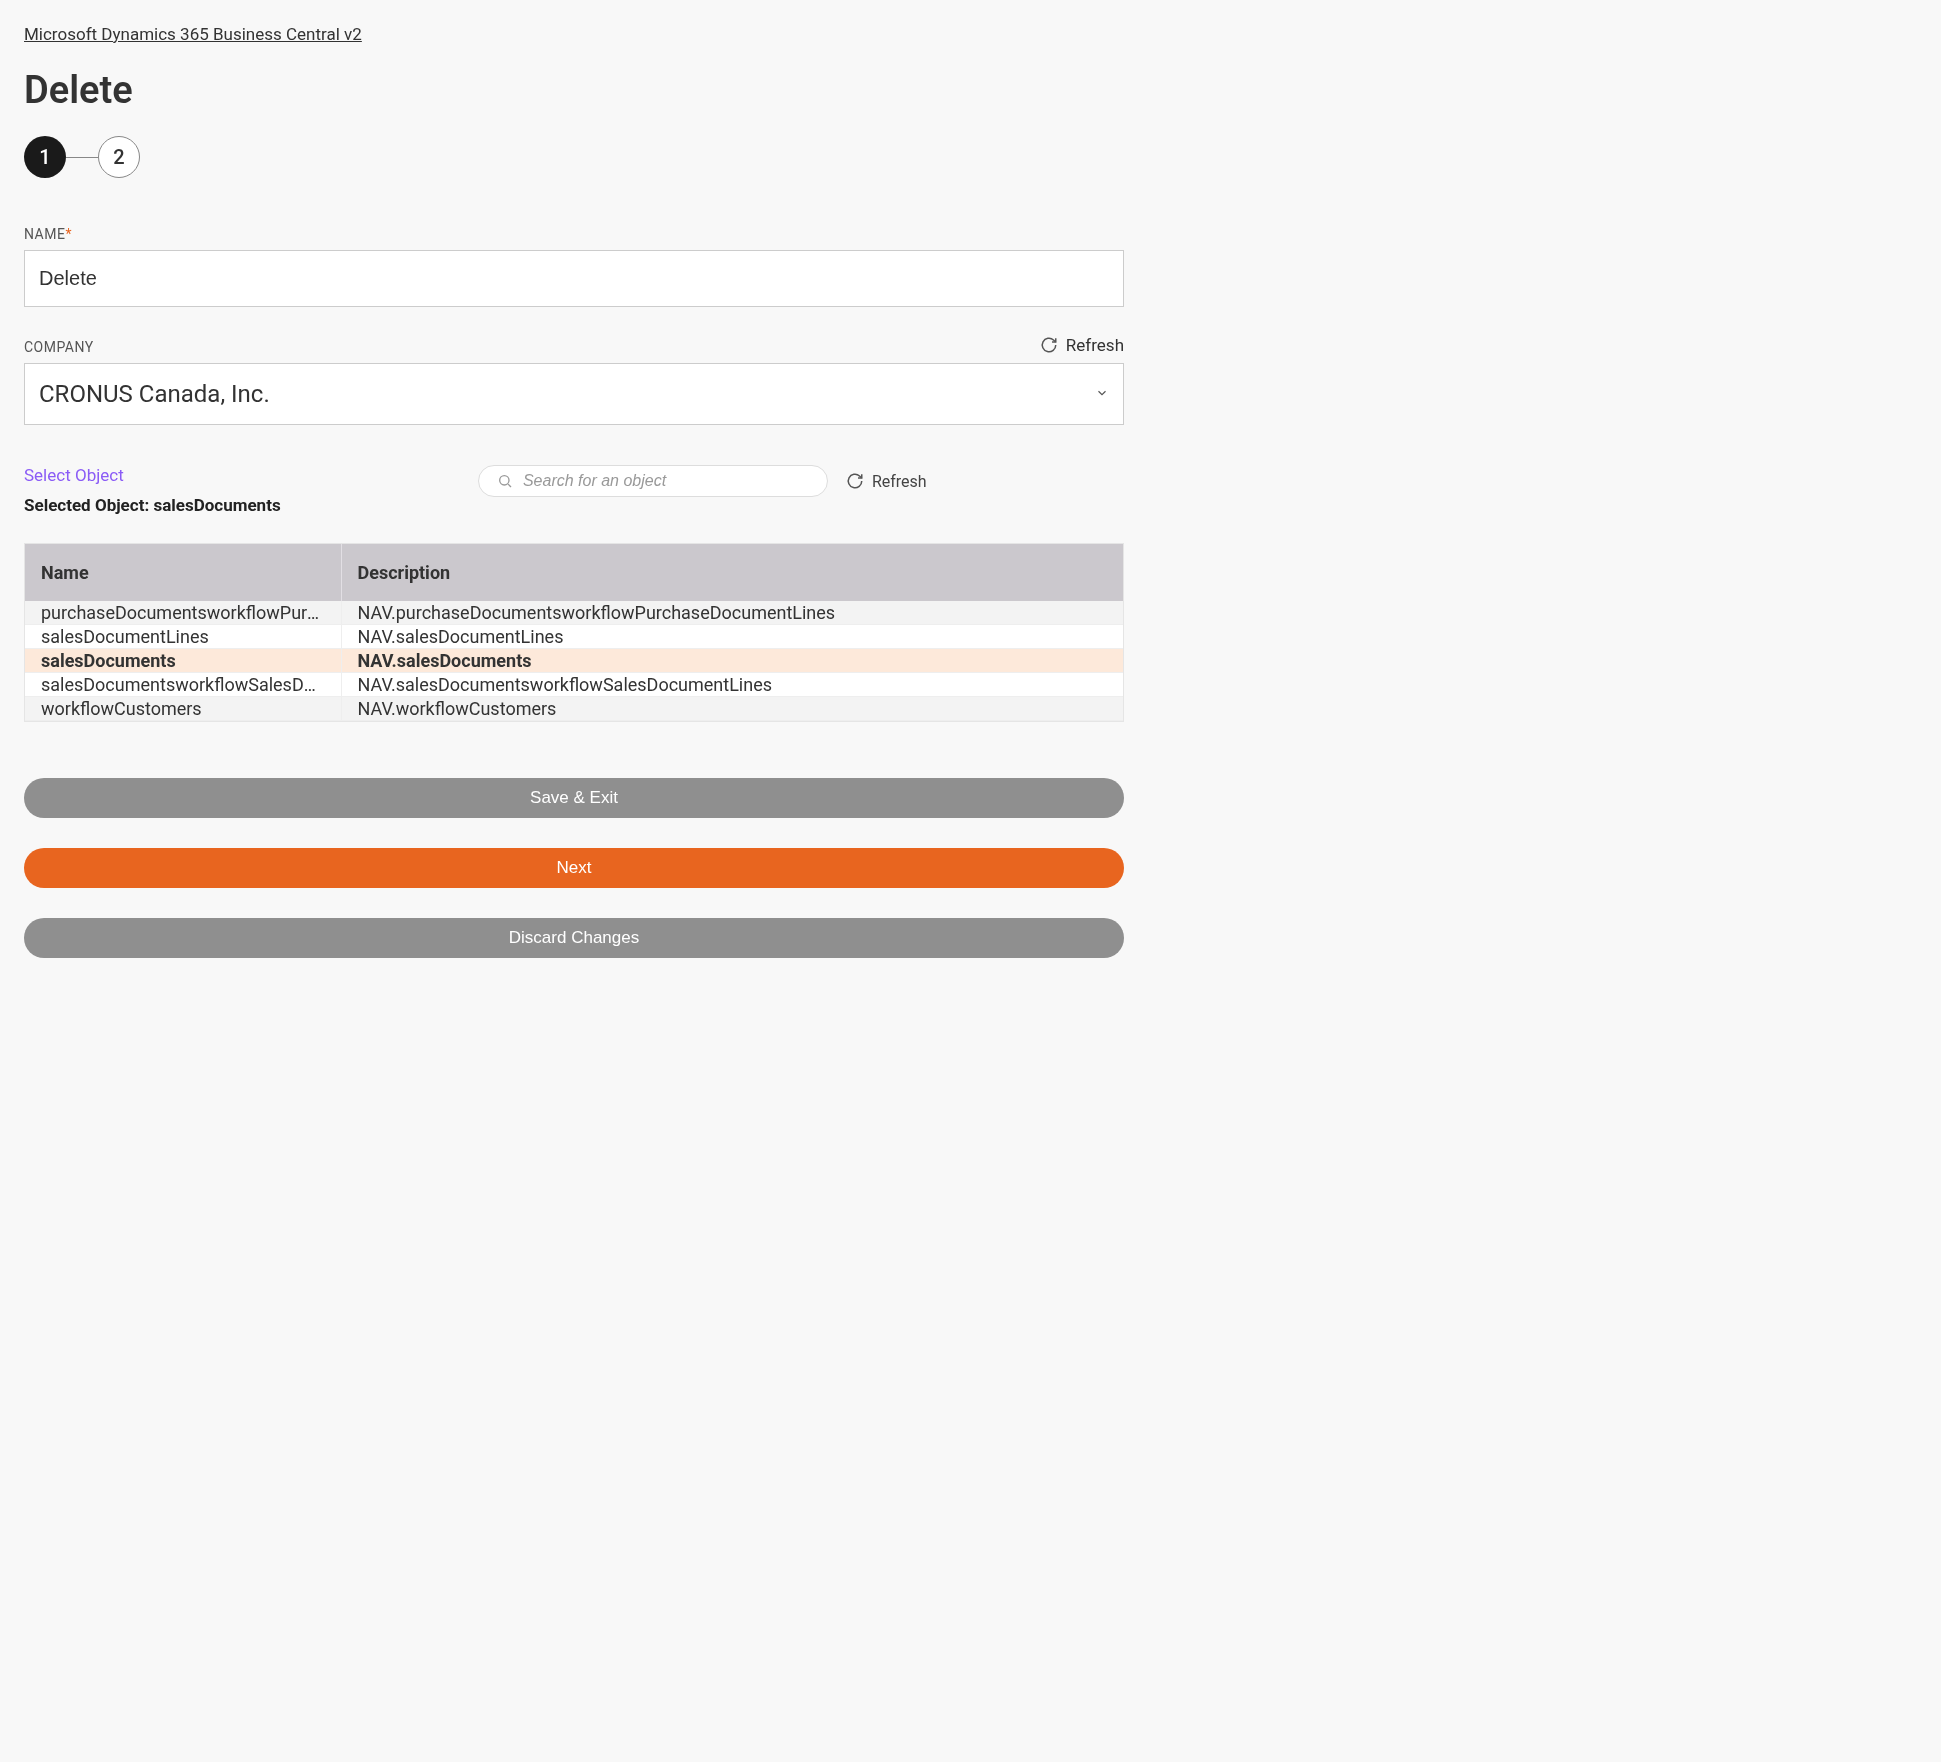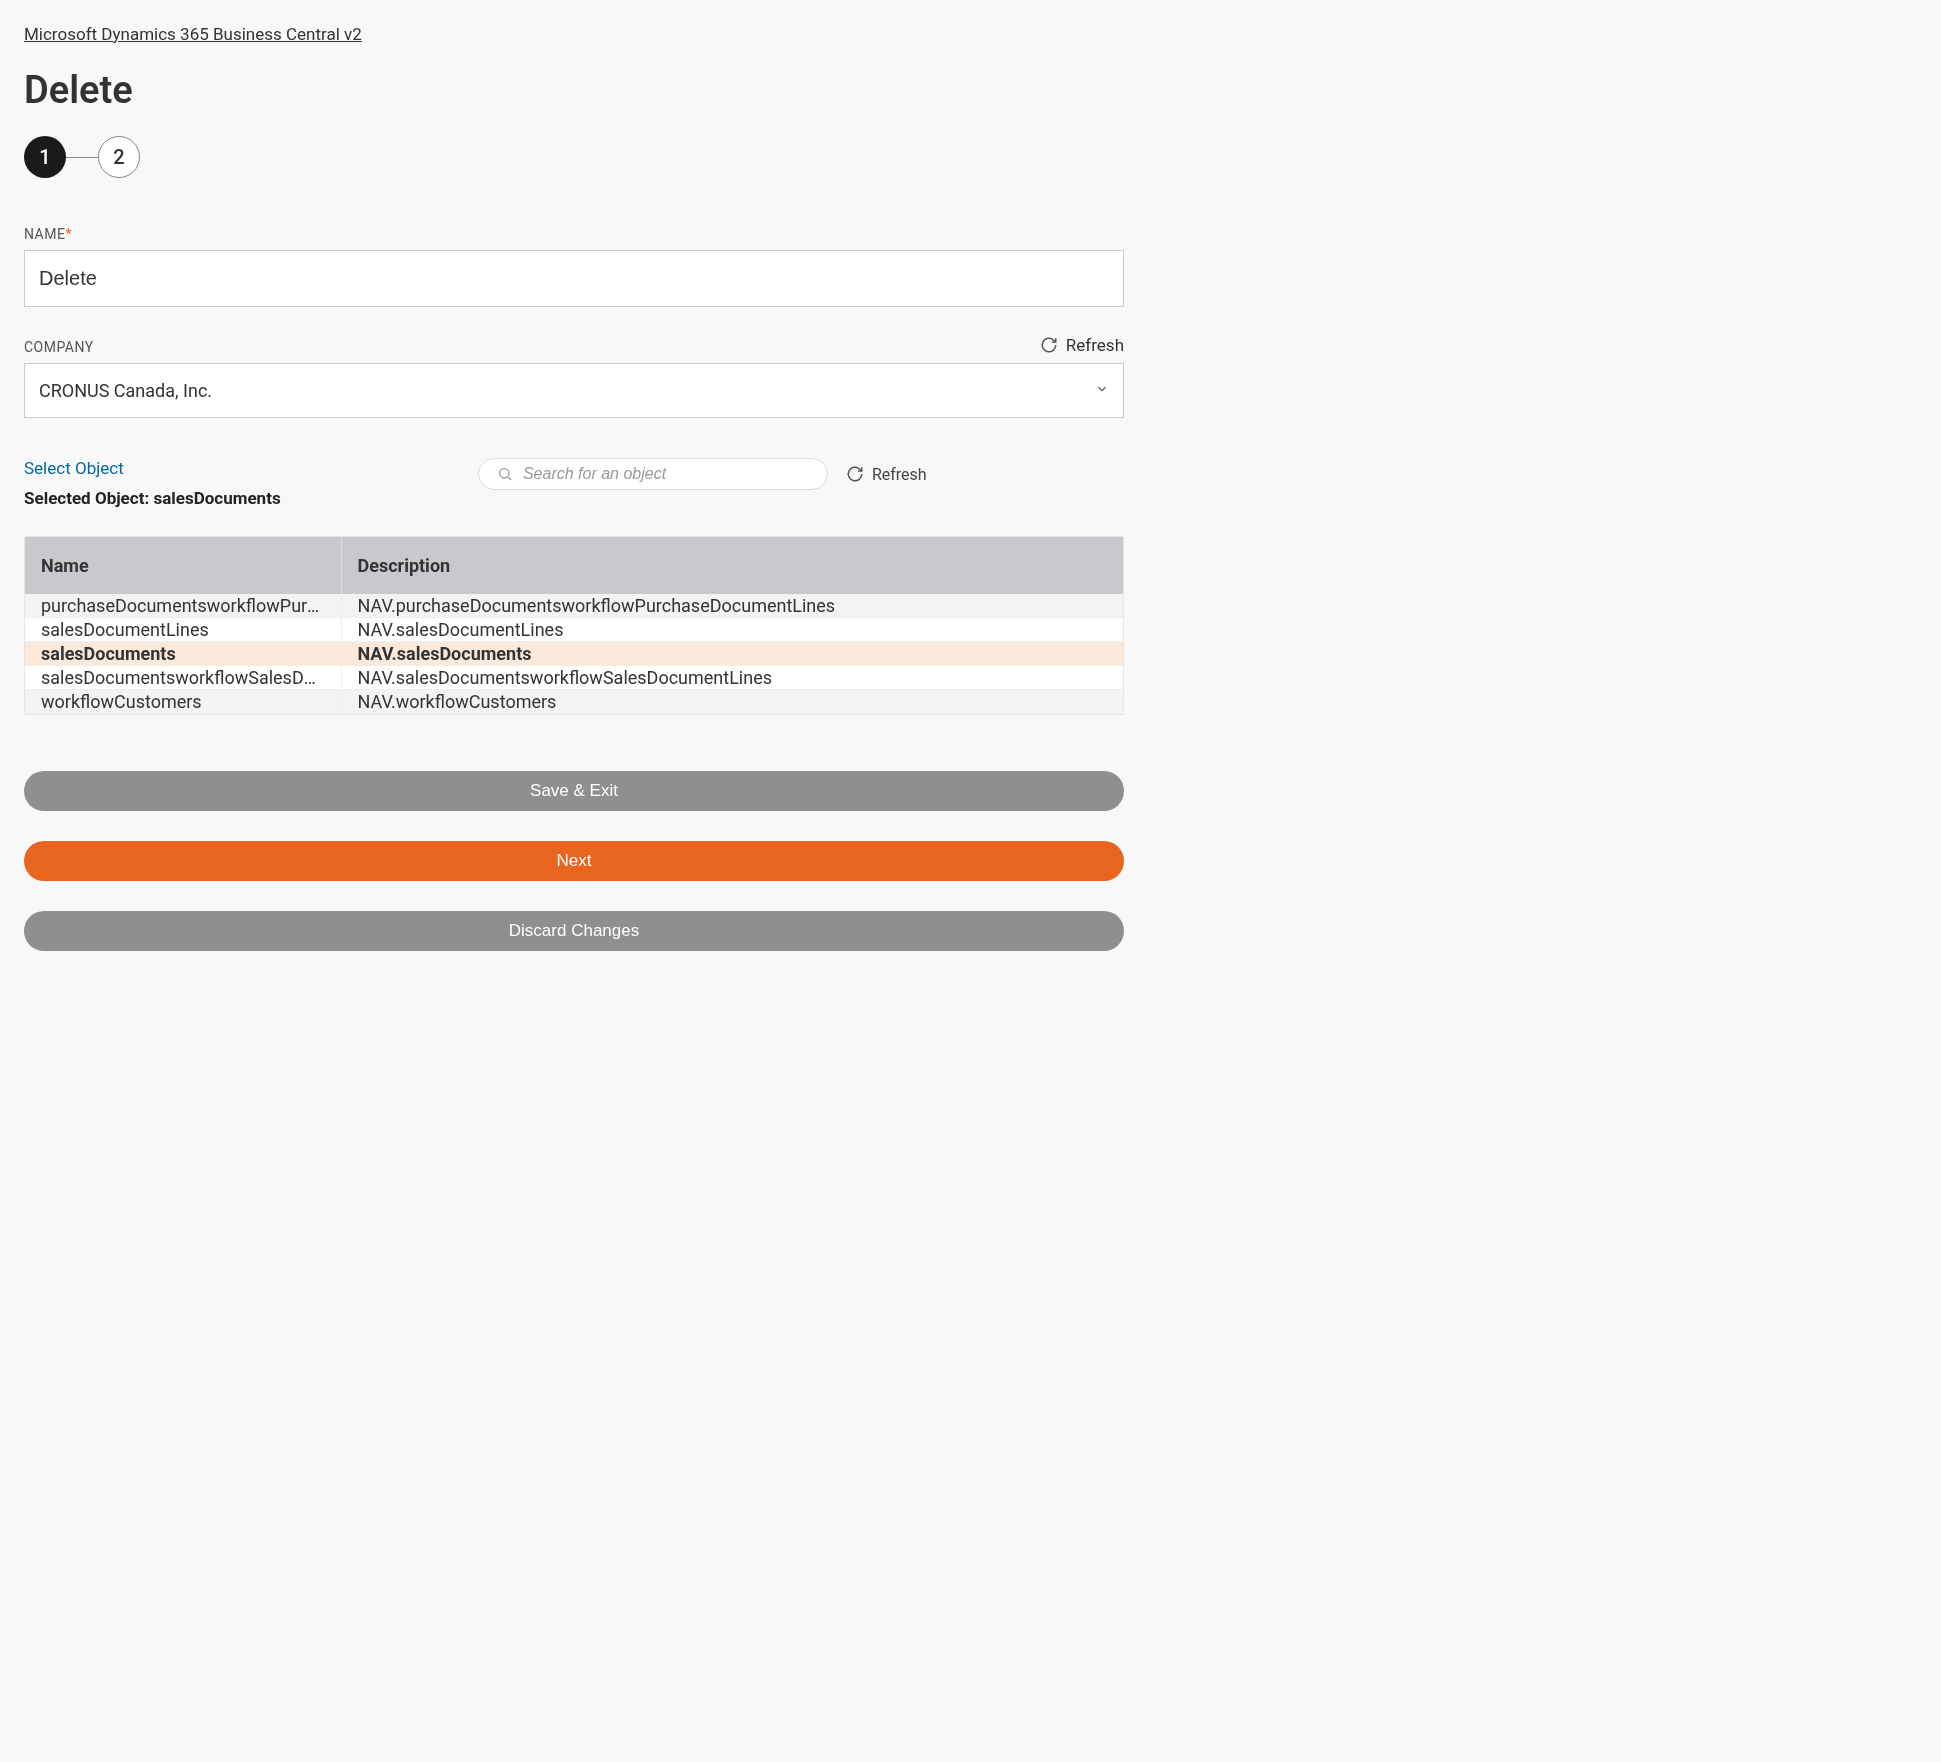--- a/index.html
+++ b/index.html
@@ -96,42 +96,42 @@
     display: inline-block;
   }
   .select-wrap {
     position: relative;
     width: 100%;
     margin-bottom: 40px;
   }
   .select-display {
     width: 100%;
     padding: 16px 14px;
-    font-size: 18px;
+    font-size: 24px;
     border: 1px solid #ccc;
     background: #fff;
     color: #333;
     display: flex;
     justify-content: space-between;
     align-items: center;
     cursor: pointer;
   }
   .chevron {
     font-size: 14px;
     color: #555;
   }
   .select-object-row {
     display: flex;
     justify-content: space-between;
     align-items: flex-start;
     margin-bottom: 8px;
   }
   .select-object-left .sub-label {
     font-size: 17px;
-    color: #0369a1;
+    color: #8b5cf6;
     margin-bottom: 10px;
   }
   .selected-object {
     font-size: 17px;
     font-weight: 700;
     color: #222;
   }
   .hint-text {
     font-style: italic;
     color: #555;

